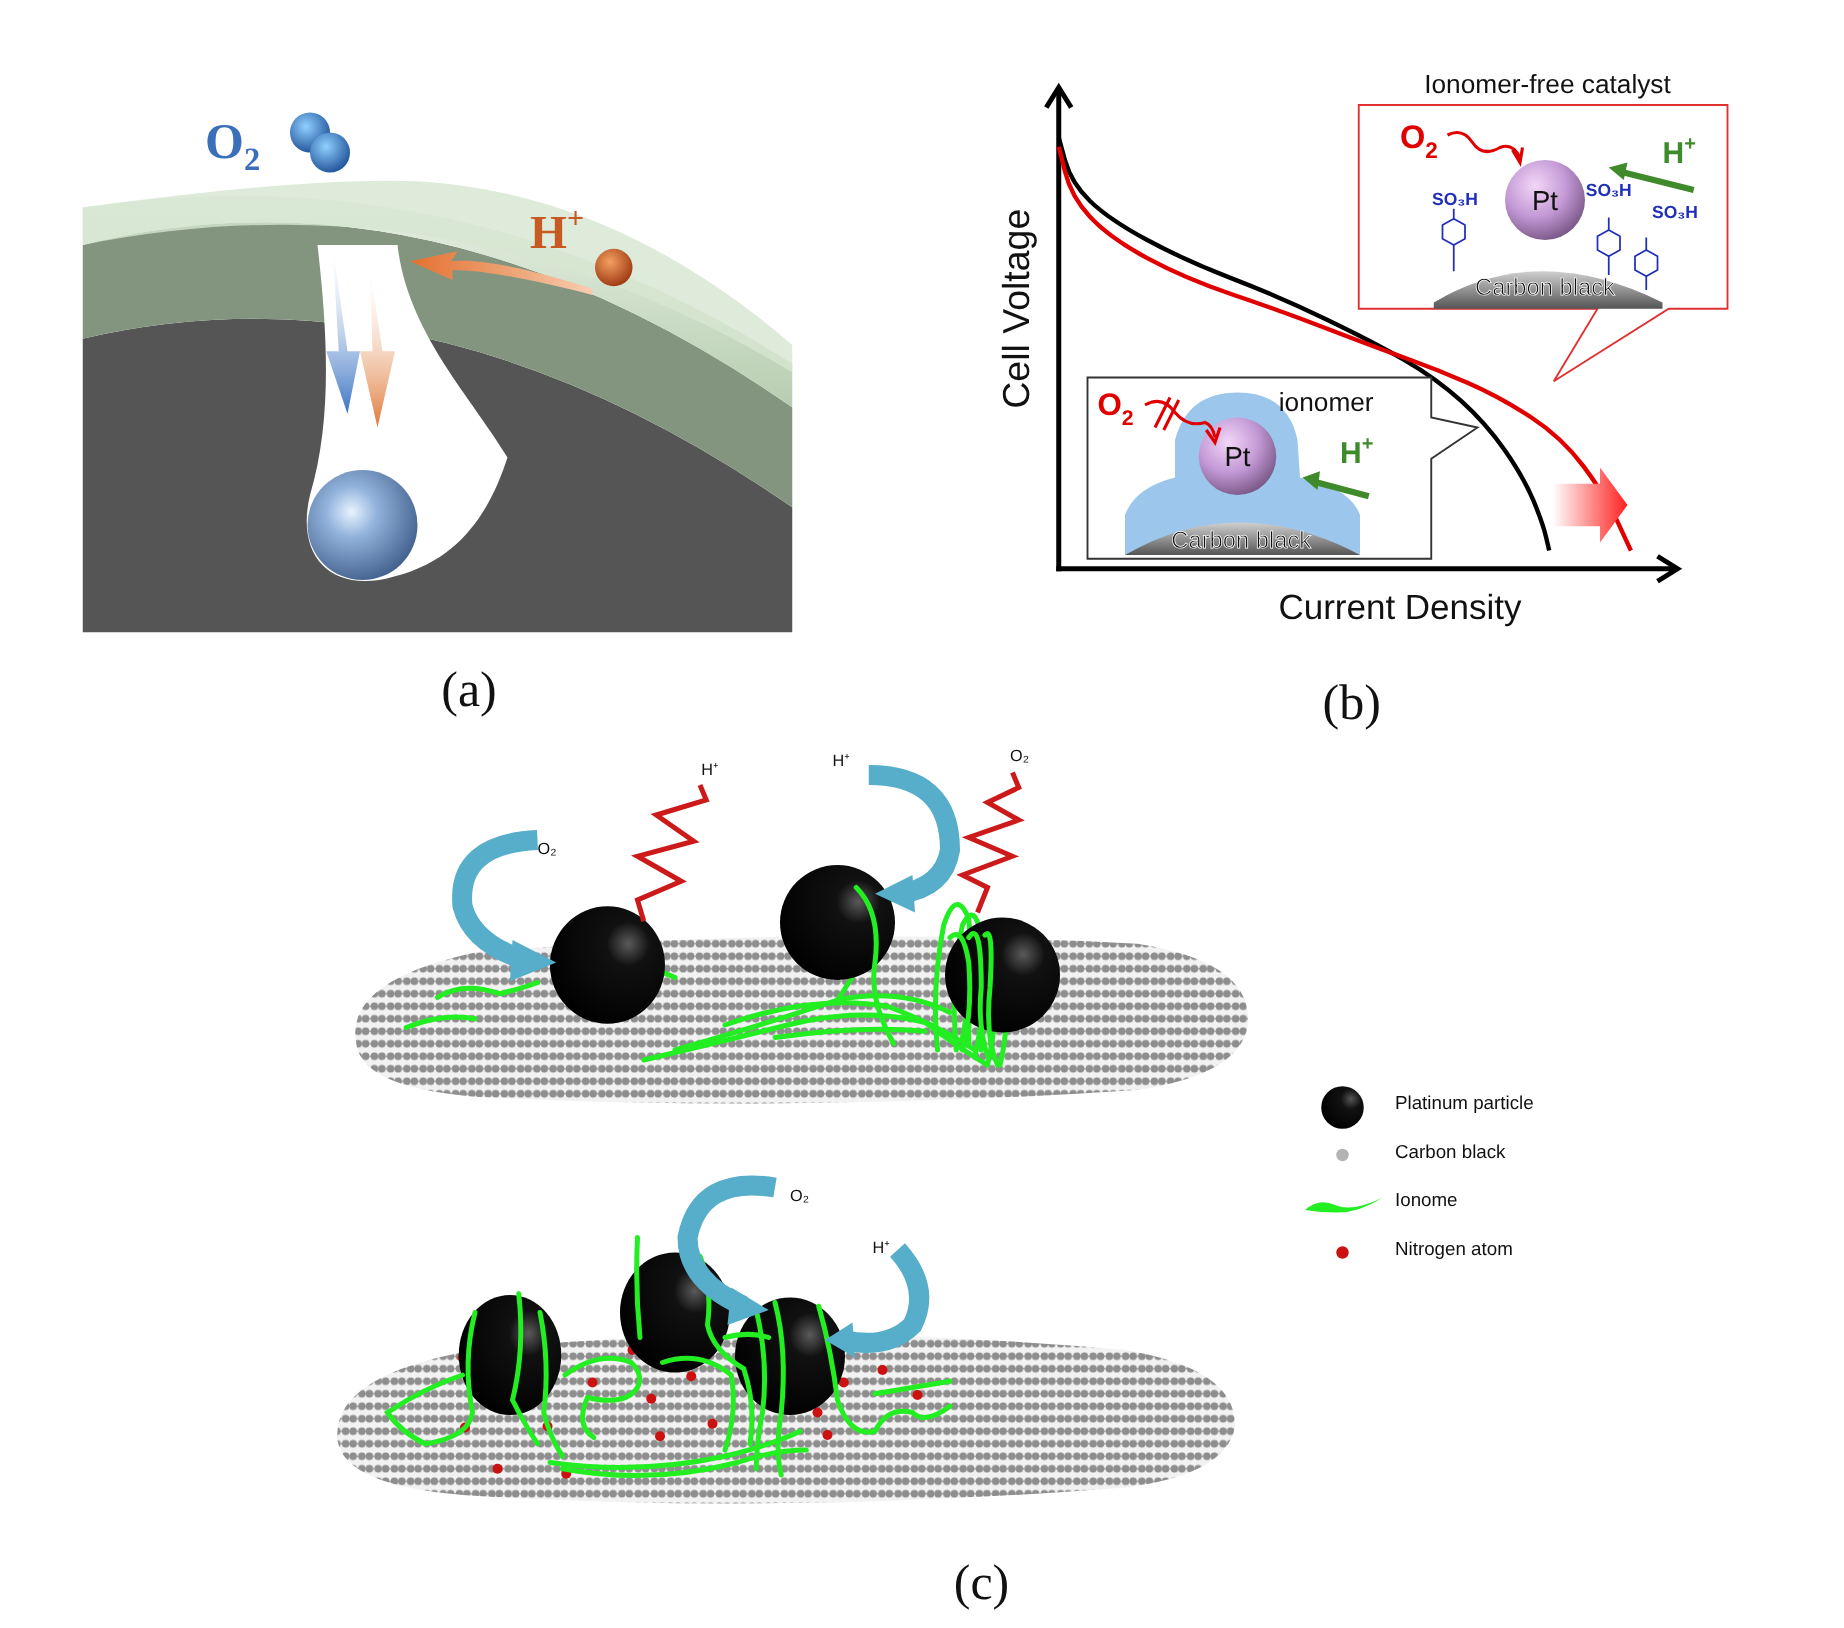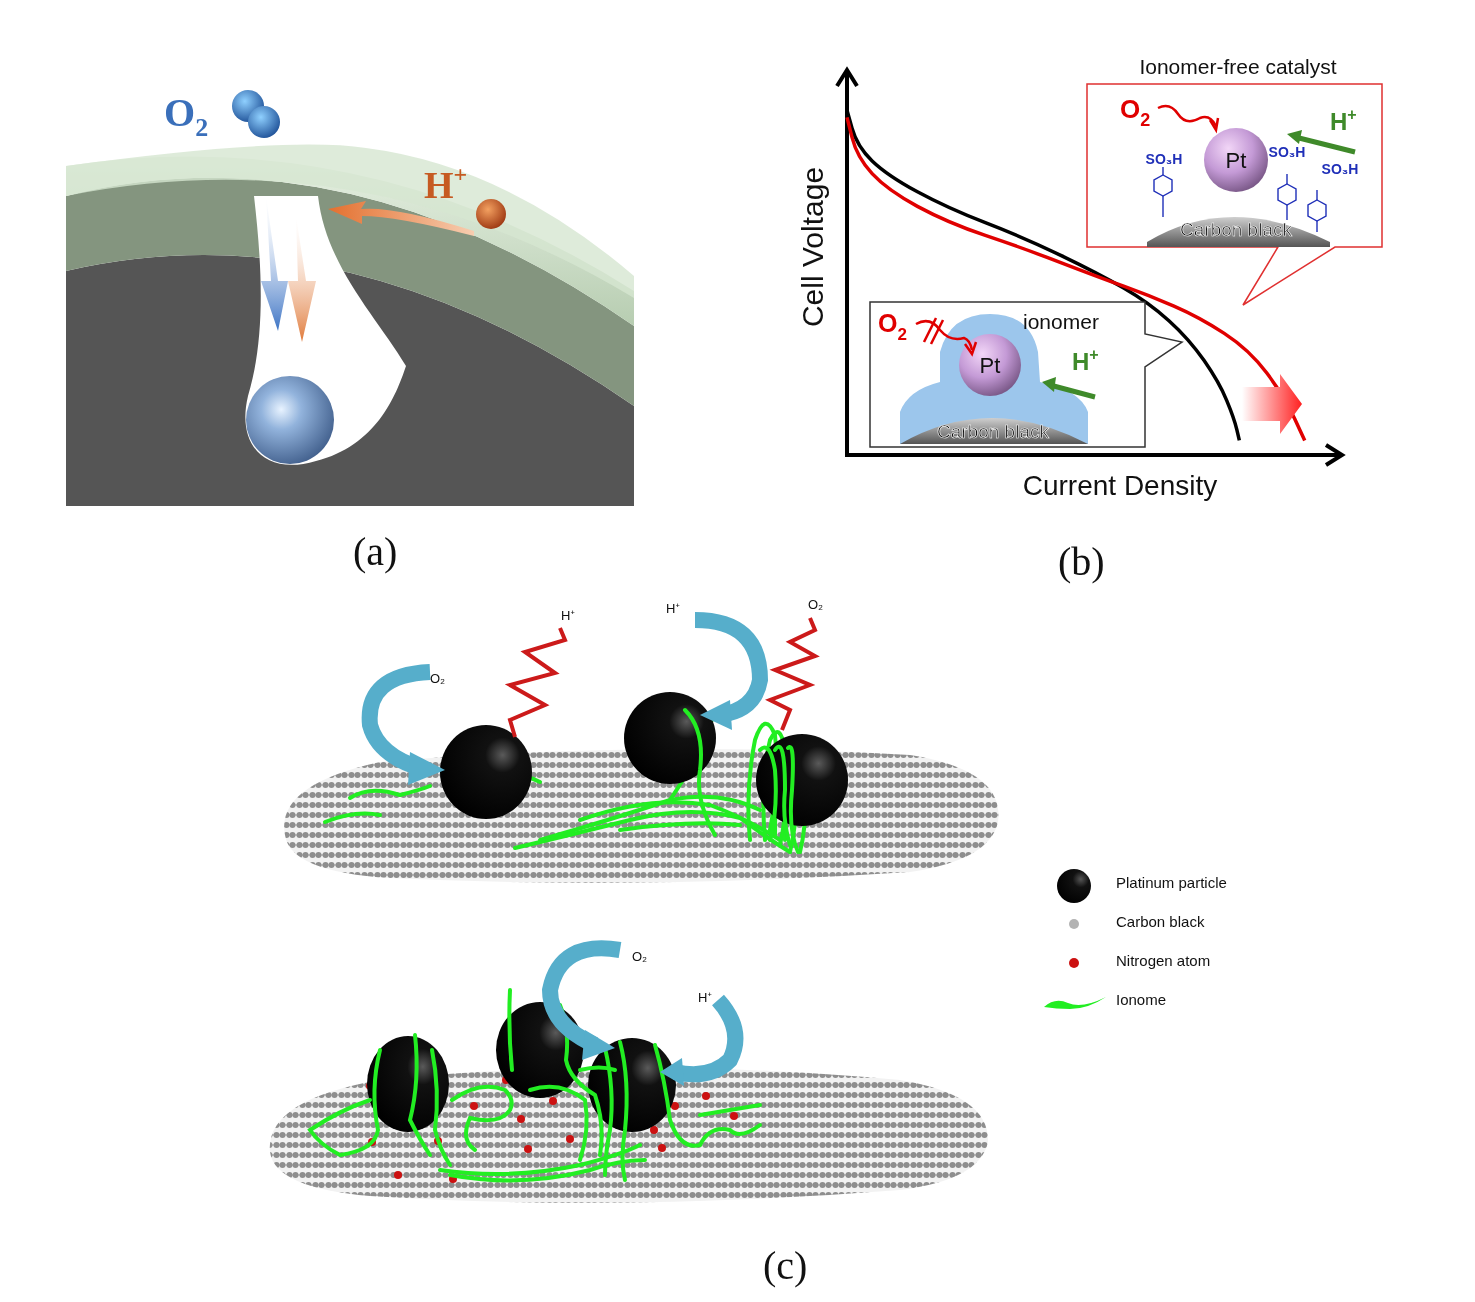--- a/index.html
+++ b/index.html
@@ -290,26 +290,26 @@
     </svg>
     <span class="legend-label">Platinum particle</span>
   </div>
   <div class="legend-row">
     <svg class="legend-glyph" width="40" height="30" style="left:14px; top:4px;">
       <circle cx="20" cy="15" r="5" fill="#b3b3b3"></circle>
     </svg>
     <span class="legend-label">Carbon black</span>
   </div>
   <div class="legend-row">
+    <svg class="legend-glyph" width="70" height="30" style="left:0px; top:4px;">
+      <path d="M4 20 Q 15 10 28 16 Q 42 22 66 10 Q 48 22 30 22 Q 16 22 4 20 Z" fill="#22ee22"></path>
+    </svg>
+    <span class="legend-label">Ionome</span>
+  </div>
+  <div class="legend-row">
     <svg class="legend-glyph" width="40" height="30" style="left:14px; top:4px;">
       <circle cx="20" cy="15" r="5" fill="#cc1111"></circle>
     </svg>
     <span class="legend-label">Nitrogen atom</span>
   </div>
-  <div class="legend-row">
-    <svg class="legend-glyph" width="70" height="30" style="left:0px; top:4px;">
-      <path d="M4 20 Q 15 10 28 16 Q 42 22 66 10 Q 48 22 30 22 Q 16 22 4 20 Z" fill="#22ee22"></path>
-    </svg>
-    <span class="legend-label">Ionome</span>
-  </div>
 </div>
 
 <div class="caption" style="left:763px; top:1242px;">(c)</div>
 
 </body></html>

